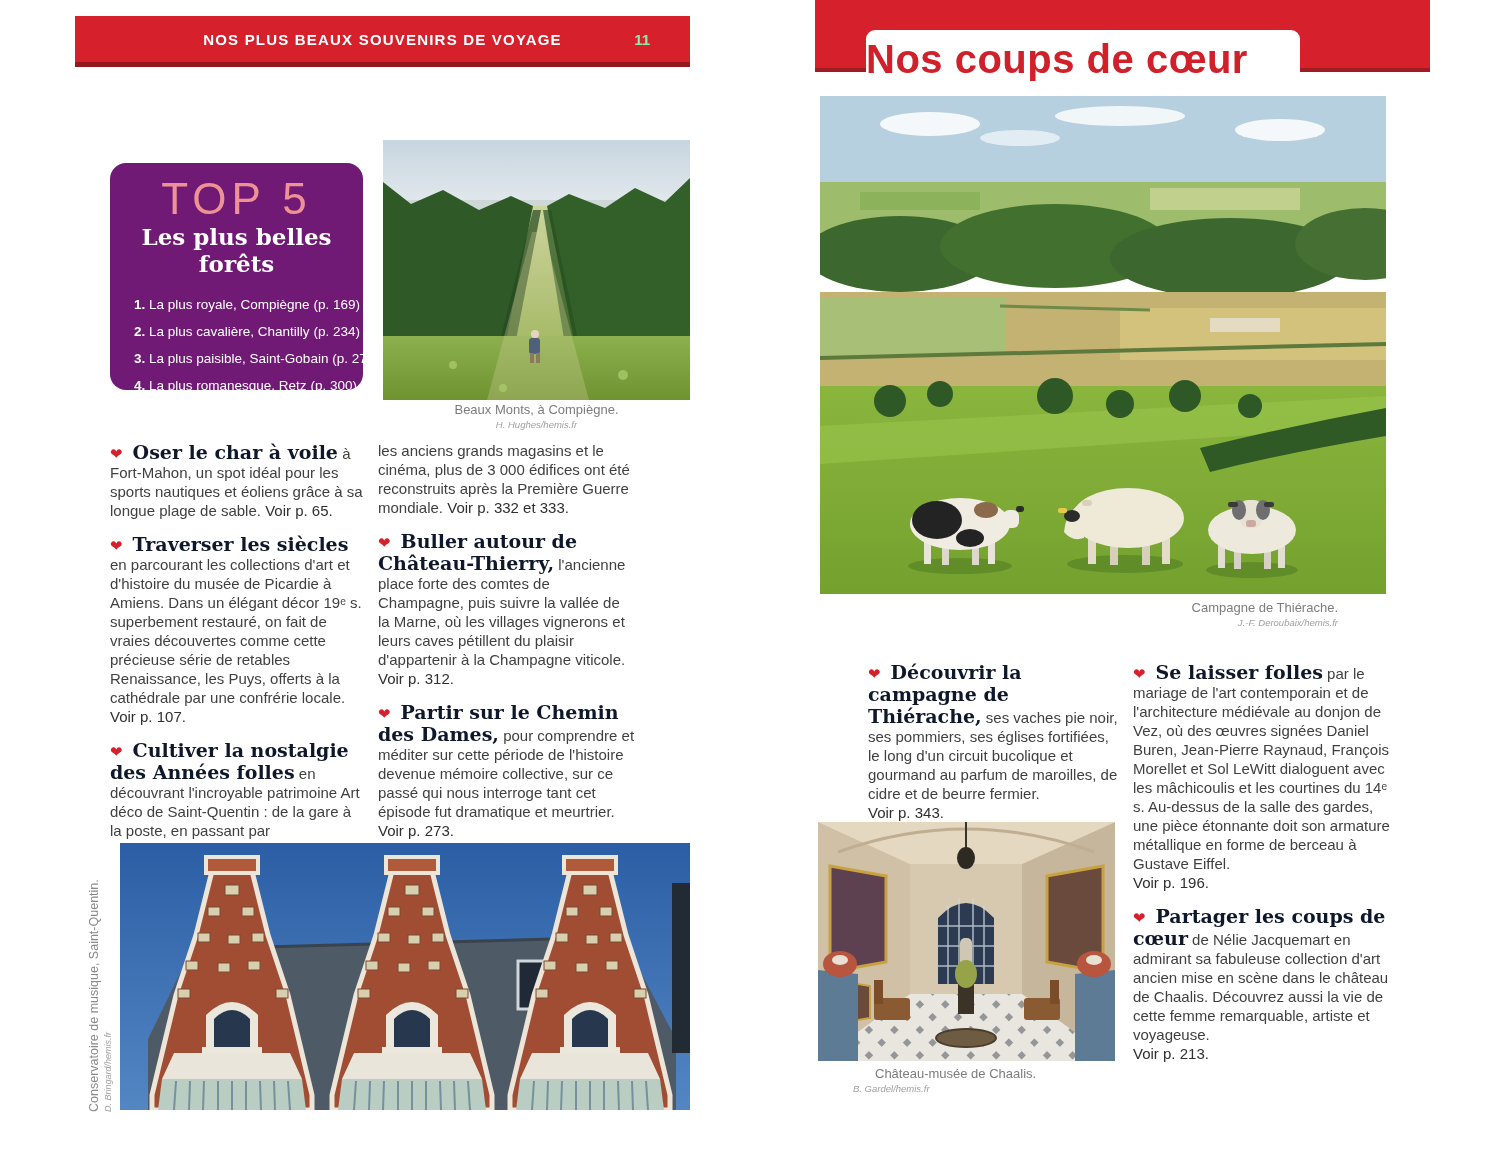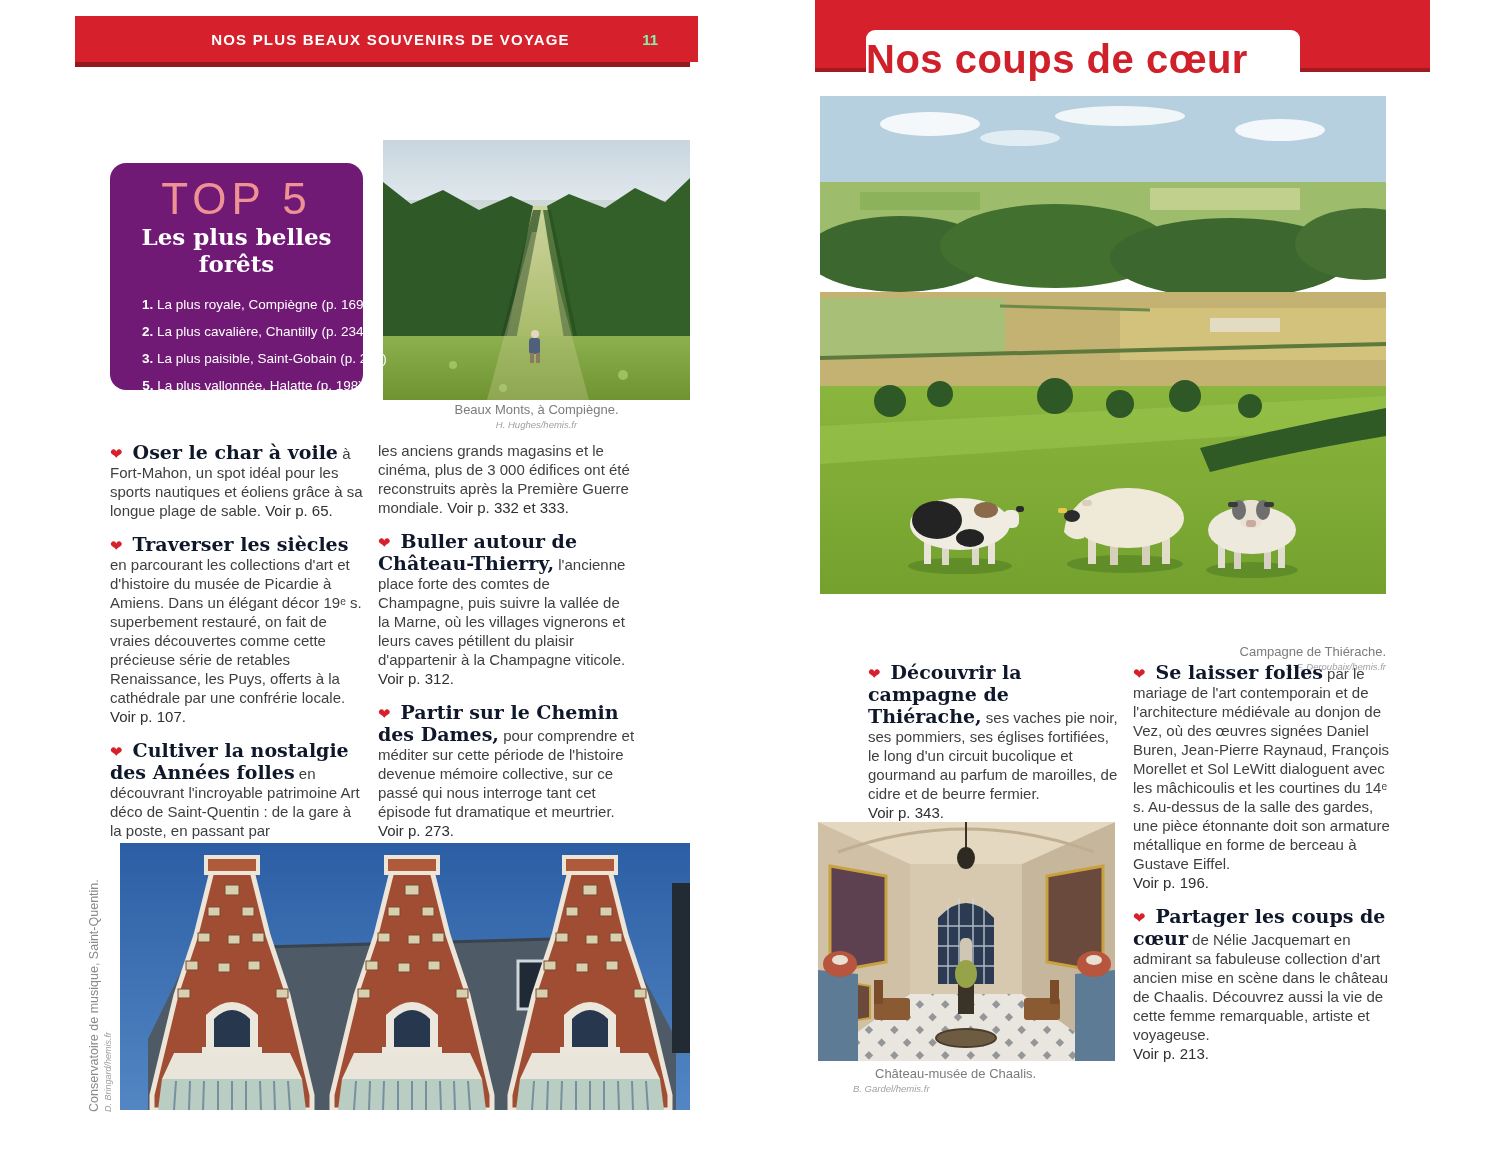--- a/index.html
+++ b/index.html
@@ -2,37 +2,37 @@
 <html><head>
 <meta charset="utf-8">
 <style>
   html,body{margin:0;padding:0;background:#ffffff;}
   #board{position:relative;width:1500px;height:1159px;background:#ffffff;overflow:hidden;
          font-family:"Liberation Sans","DejaVu Sans",sans-serif;color:#3f3f3f;}
   .abs{position:absolute;}
 
   
   .lheader{left:75px;top:16px;width:615px;height:46px;background:#d6212c;
-           display:flex;align-items:center;justify-content:center;padding-left:8px;}
+           display:flex;align-items:center;justify-content:center;}
   .lheader-title{color:#ffffff;font-weight:bold;font-size:15px;letter-spacing:1.2px;}
   .lheader-num{position:absolute;right:40px;top:0;height:46px;display:flex;align-items:center;
                color:#86efac;font-weight:bold;font-size:15px;margin-left:37px;}
   .lheader-edge{left:75px;top:62px;width:615px;height:5px;background:#93191f;}
 
   
   .photo{overflow:hidden;}
   .photo svg{display:block;}
 
   
   .top5{left:110px;top:163px;width:253px;height:227px;background:#701a75;border-radius:16px;
         z-index:5;box-sizing:border-box;padding:14px 0 0 0;}
   .top5-title{text-align:center;color:#ef9294;font-size:44px;line-height:44px;letter-spacing:5px;}
   .top5-sub{text-align:center;color:#ffffff;font-family:"DejaVu Serif","Liberation Serif",serif;
             font-weight:bold;font-size:23px;margin-top:2px;}
-  .top5-list{margin-top:14px;padding-left:32px;text-align:center;}
+  .top5-list{margin-top:14px;padding-left:24px;}
   .top5-item{color:#ffffff;font-size:13.5px;line-height:27px;white-space:nowrap;}
   .top5-item b{font-weight:bold;}
 
   
   .cap{font-size:13px;color:#7c7c7c;line-height:16px;}
   .credit{font-size:9.5px;color:#a0a0a0;font-style:italic;line-height:13px;}
   .cap-center{text-align:center;}
   .cap-right{text-align:right;}
 
   .vcap{left:86px;top:1112px;width:300px;transform:rotate(-90deg);transform-origin:0 0;}
@@ -102,20 +102,21 @@
     </svg>
   </div>
 
   <div class="abs top5">
     <div class="top5-title">TOP 5</div>
     <div class="top5-sub">Les plus belles forêts</div>
     <div class="top5-list">
       <div class="top5-item"><b>1.</b> <span>La plus royale, Compiègne</span> <span>(p. 169)</span></div>
       <div class="top5-item"><b>2.</b> <span>La plus cavalière, Chantilly</span> <span>(p. 234)</span></div>
       <div class="top5-item"><b>3.</b> <span>La plus paisible, Saint-Gobain</span> <span>(p. 279)</span></div>
+      <div class="top5-item"><b>4.</b> <span>La plus romanesque, Retz</span> <span>(p. 300)</span></div>
       <div class="top5-item"><b>5.</b> <span>La plus vallonnée, Halatte</span> <span>(p. 198)</span></div>
     </div>
   </div>
 
   <div class="abs cap-center" style="left:383px;top:402px;width:307px;">
     <div class="cap">Beaux Monts, à Compiègne.</div>
     <div class="credit">H. Hughes/hemis.fr</div>
   </div>
 
   <div class="abs col" style="left:110px;top:441px;width:255px;">
@@ -295,21 +296,21 @@
         <rect x="420" y="404" width="22" height="28" rx="8" fill="#e8e2d4"></rect>
         <ellipse cx="419" cy="414" rx="7" ry="10" fill="#6f6f6f"></ellipse>
         <ellipse cx="443" cy="414" rx="7" ry="10" fill="#6f6f6f"></ellipse>
         <rect x="408" y="406" width="10" height="5" rx="2" fill="#3a3a3a"></rect>
         <rect x="444" y="406" width="10" height="5" rx="2" fill="#3a3a3a"></rect>
         <rect x="426" y="424" width="10" height="7" rx="3" fill="#caa9a2"></rect>
       </g>
     </svg>
   </div>
 
-  <div class="abs cap-right" style="left:820px;top:600px;width:566px;margin-top:44px;">
+  <div class="abs cap-right" style="left:772px;top:600px;width:566px;">
     <div class="cap">Campagne de Thiérache.</div>
     <div class="credit">J.-F. Deroubaix/hemis.fr</div>
   </div>
 
   <div class="abs col" style="left:868px;top:661px;width:254px;">
     <p class="sec">
       <span class="heart">❤</span><span class="shead">Découvrir la campagne de Thiérache,</span>
       <span class="sbody">ses vaches pie noir, ses pommiers, ses églises fortifiées, le long d'un circuit bucolique et gourmand au parfum de maroilles, de cidre et de beurre fermier.</span>
       <strong class="svoir nl">Voir p. 343.</strong>
     </p>

